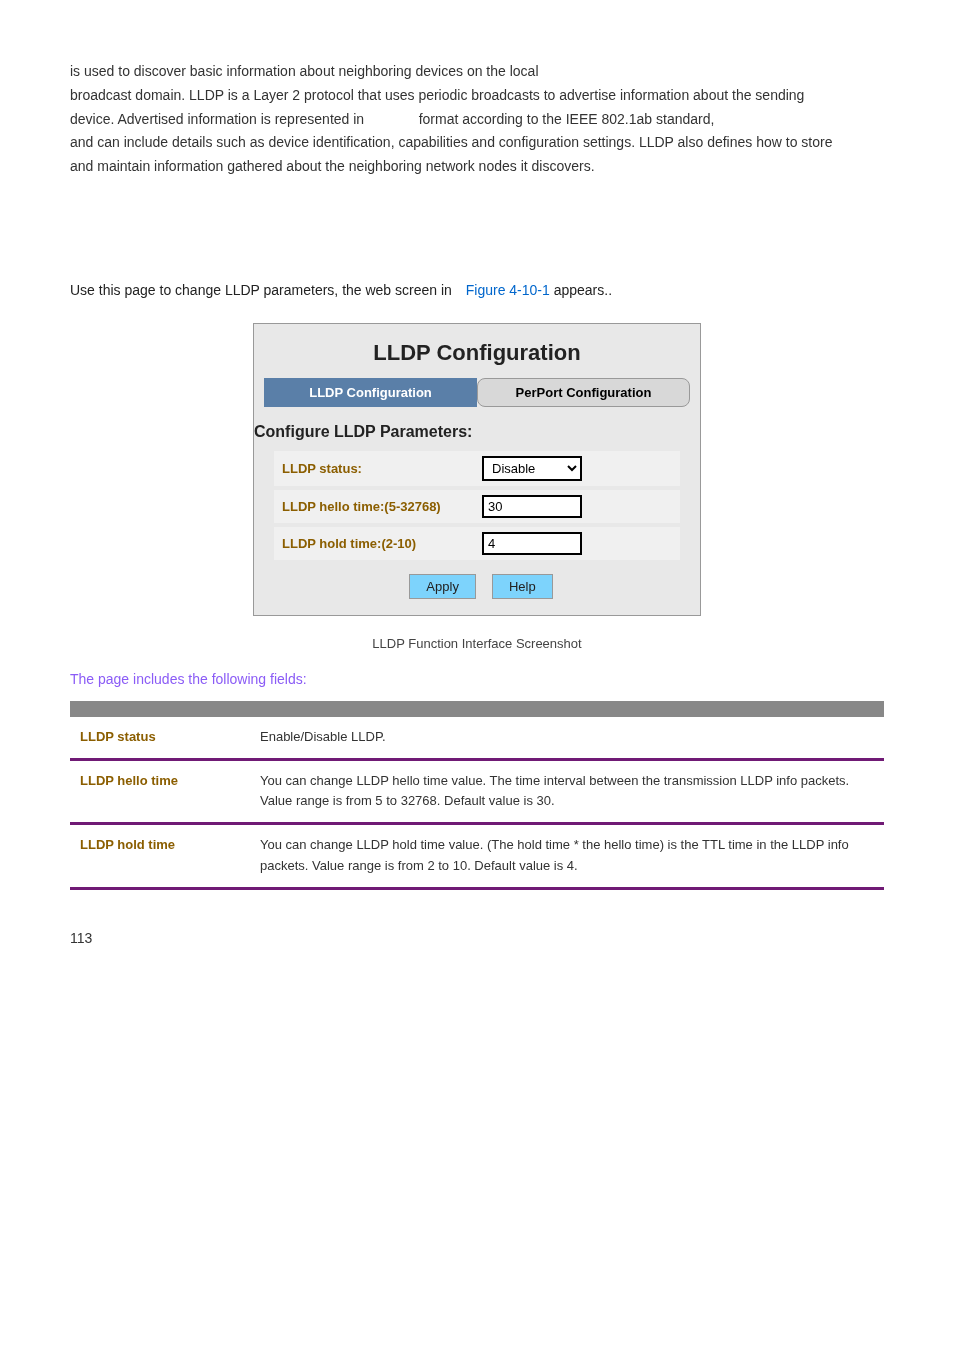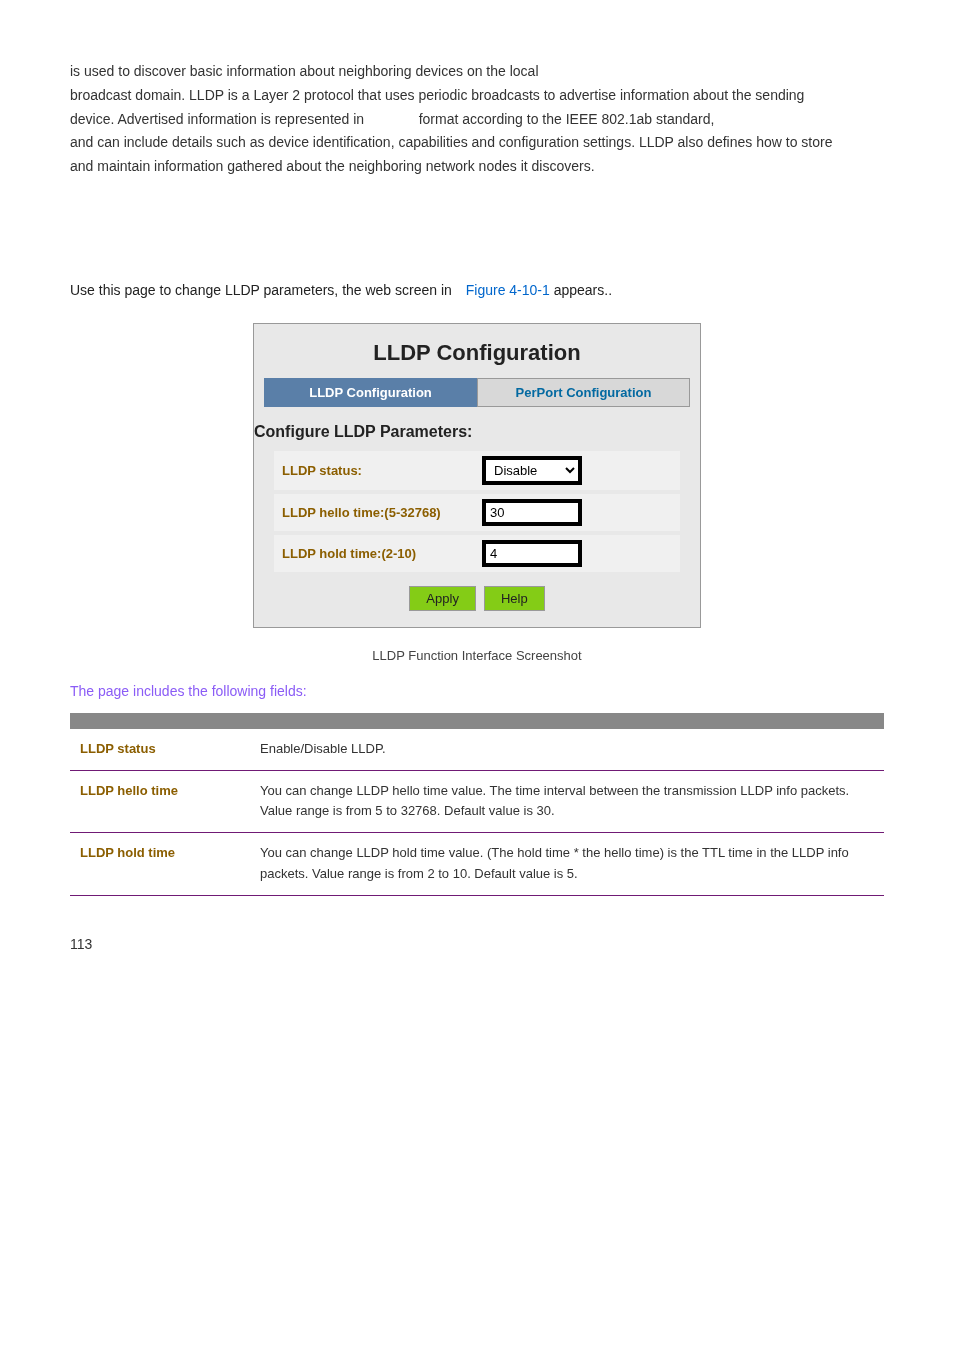--- a/index.html
+++ b/index.html
@@ -65,21 +65,22 @@
     }
 
     .lldp-tab.active {
       background: #5a7fa8;
       color: #fff;
       border-color: #5a7fa8;
     }
 
     .lldp-tab.inactive {
       background: #d8d8d8;
-      color: #0369a1;
+      color: #000000;
+      border-radius: 8px;
     }
 
     .configure-title {
       font-size: 16px;
       font-weight: bold;
       margin-bottom: 10px;
       color: #222;
     }
 
     .lldp-form {
@@ -100,41 +101,42 @@
       font-size: 13px;
       flex: 0 0 200px;
     }
 
     .lldp-form-input {
       flex: 1;
     }
 
     .lldp-form-input select,
     .lldp-form-input input {
-      border: 4px solid #000000;
+      border: 2px solid #000000;
       padding: 2px 4px;
       font-size: 13px;
       background: #fff;
       width: 100px;
     }
 
     .lldp-buttons {
       display: flex;
       justify-content: center;
       gap: 8px;
       margin-top: 14px;
     }
 
     .lldp-btn {
       padding: 4px 16px;
       font-size: 13px;
-      background: #84cc16;
+      background: #7dd3fc;
       border: 1px solid #999;
       cursor: pointer;
       color: #222;
+      margin-left: 8px;
     }
 
     .caption-text {
       text-align: center;
       font-size: 13px;
       color: #444;
       margin-bottom: 20px;
       margin-top: 20px;
     }
 
@@ -156,21 +158,21 @@
 
     .fields-table thead th {
       padding: 8px 10px;
       color: #888;
       font-size: 13px;
       font-weight: normal;
       border: none;
     }
 
     .fields-table tbody tr {
-      border-bottom: 1px solid #701a75;
+      border-bottom: 3px solid #701a75;
     }
 
     .fields-table tbody td {
       padding: 10px 10px;
       vertical-align: top;
       font-size: 13px;
       line-height: 1.6;
       color: #333;
     }
 
@@ -280,18 +282,18 @@
   <tr>
         <td>LLDP status</td>
         <td>Enable/Disable LLDP.</td>
       </tr>
       <tr>
         <td>LLDP hello time</td>
         <td>You can change LLDP hello time value. The time interval between the transmission LLDP info packets. Value range is from 5 to 32768. Default value is 30.</td>
       </tr>
       <tr>
         <td>LLDP hold time</td>
-        <td>You can change LLDP hold time value. (The hold time * the hello time) is the TTL time in the LLDP info packets. Value range is from 2 to 10. Default value is 5.</td>
+        <td>You can change LLDP hold time value. (The hold time * the hello time) is the TTL time in the LLDP info packets. Value range is from 2 to 10. Default value is 4.</td>
       </tr>
     </tbody>
 </table>
 
 <div class="page-number">113</div>
 
 </body></html>

